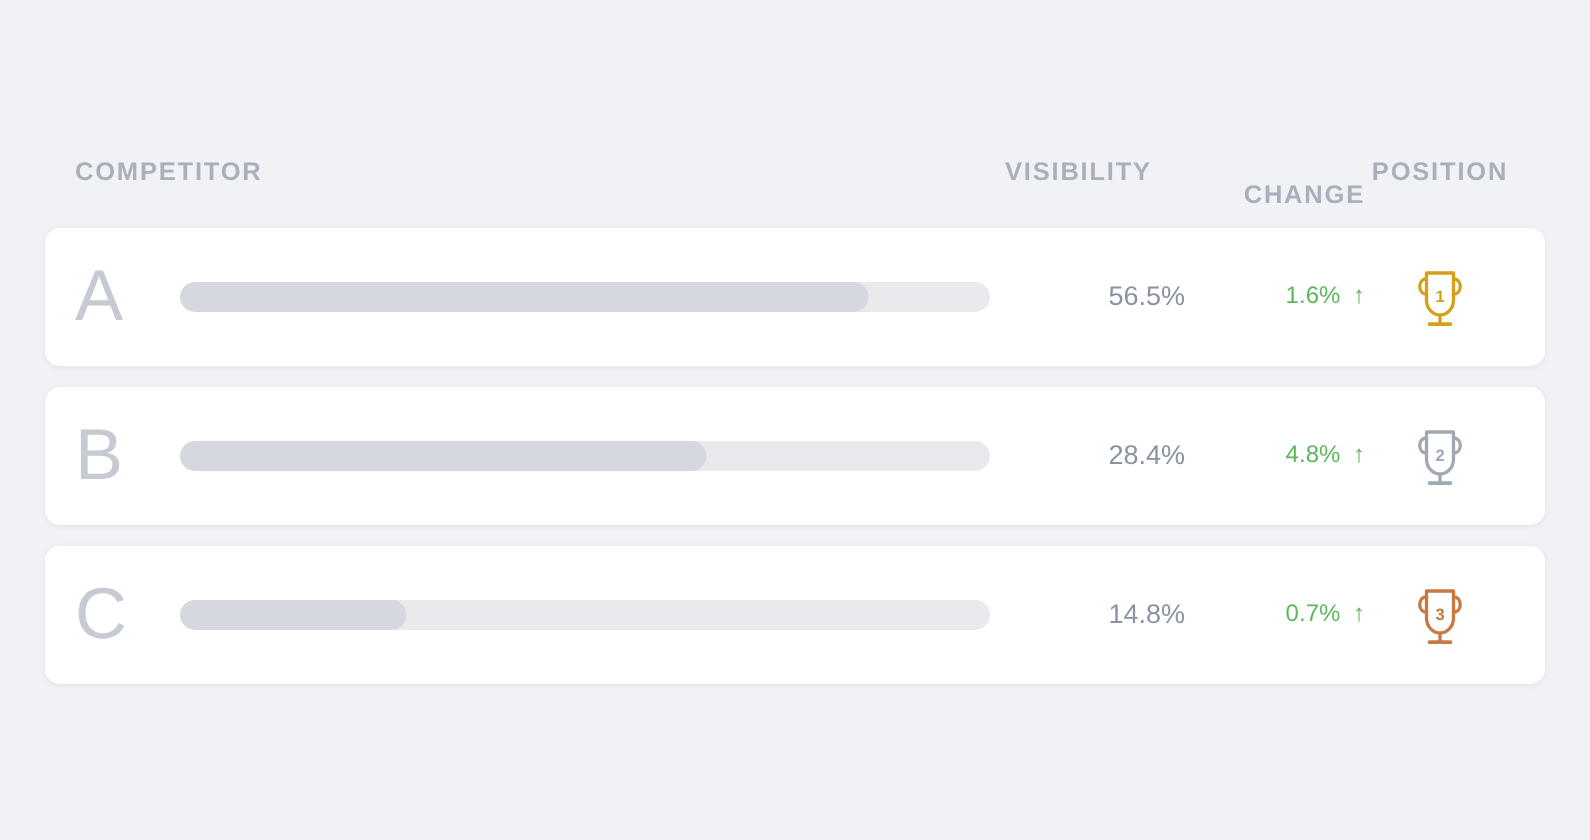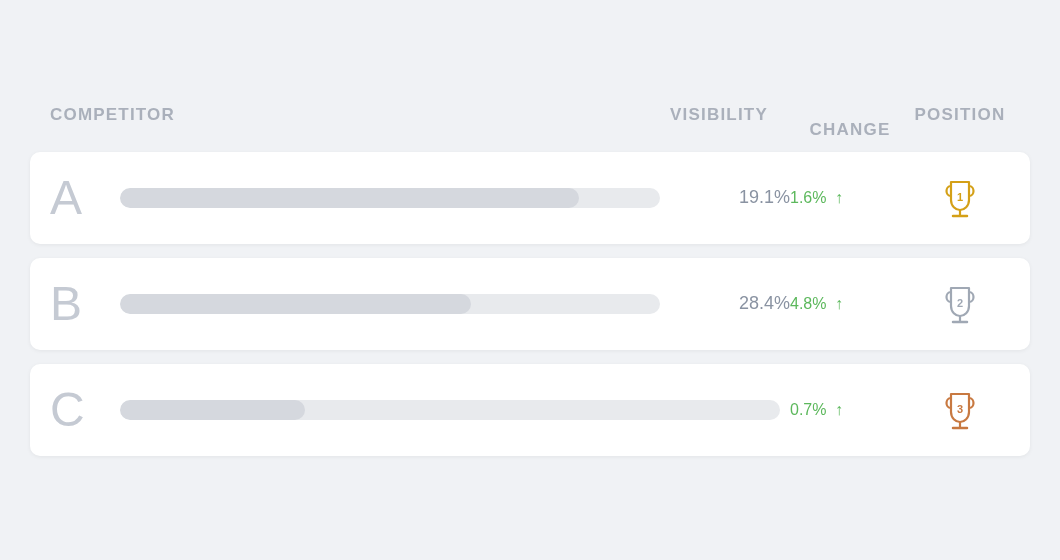--- a/index.html
+++ b/index.html
@@ -22,21 +22,21 @@
       align-items: center;
       padding: 0 20px 12px 20px;
       color: #aab0bb;
       font-size: 17px;
       font-weight: 600;
       letter-spacing: 1.2px;
       text-transform: uppercase;
     }
     .header-competitor { flex: 1; }
     .header-visibility { width: 120px; text-align: left; }
-    .header-change { width: 120px; text-align: center; margin-top: 29px; }
+    .header-change { width: 120px; text-align: right; margin-top: 29px; }
     .header-position { width: 100px; text-align: center; }
 
     .row-card {
       background: #fff;
       border-radius: 10px;
       margin-bottom: 14px;
       padding: 22px 20px;
       display: flex;
       align-items: center;
       box-shadow: 0 1px 4px rgba(0,0,0,0.06);
@@ -63,21 +63,21 @@
     }
     .visibility {
       width: 120px;
       text-align: right;
       font-size: 18px;
       color: #8a93a2;
       font-weight: 400;
     }
     .change {
       width: 120px;
-      text-align: left;
+      text-align: right;
       font-size: 16px;
       color: #5cb85c;
       font-weight: 500;
     }
     .change .arrow { margin-left: 4px; }
     .position {
       width: 100px;
       display: flex;
       justify-content: center;
       align-items: center;
@@ -102,21 +102,21 @@
     <span class="header-change">CHANGE</span>
     <span class="header-position">POSITION</span>
   </div>
 
   <div id="rows-container">
       <div class="row-card">
       <div class="competitor-label">A</div>
       <div class="bar-wrap">
         <div class="bar-fill" style="width:85%"></div>
       </div>
-      <div class="visibility">19.1%</div>
+      <div class="visibility">56.5%</div>
       <div class="change">
         1.6% <span class="arrow">↑</span>
       </div>
       <div class="position">
         <div class="trophy-wrap">
           <svg class="trophy-svg" viewBox="0 0 48 48" xmlns="http://www.w3.org/2000/svg">
 
             <path d="M15 8 H33 V26 C33 32 28.5 36 24 36 C19.5 36 15 32 15 26 Z" fill="none" stroke="#d4a017" stroke-width="2.2" stroke-linejoin="round"></path>
 
             <path d="M15 12 C9 12 9 22 15 22" fill="none" stroke="#d4a017" stroke-width="2.2"></path>
@@ -158,20 +158,21 @@
             <text x="24" y="27" text-anchor="middle" font-size="11" font-weight="700" font-family="Arial,sans-serif" fill="#a0a8b4">2</text>
           </svg>
         </div>
       </div>
     </div>
       <div class="row-card">
       <div class="competitor-label">C</div>
       <div class="bar-wrap">
         <div class="bar-fill" style="width:28%"></div>
       </div>
+      <div class="visibility">14.8%</div>
       <div class="change">
         0.7% <span class="arrow">↑</span>
       </div>
       <div class="position">
         <div class="trophy-wrap">
           <svg class="trophy-svg" viewBox="0 0 48 48" xmlns="http://www.w3.org/2000/svg">
 
             <path d="M15 8 H33 V26 C33 32 28.5 36 24 36 C19.5 36 15 32 15 26 Z" fill="none" stroke="#c87941" stroke-width="2.2" stroke-linejoin="round"></path>
 
             <path d="M15 12 C9 12 9 22 15 22" fill="none" stroke="#c87941" stroke-width="2.2"></path>

